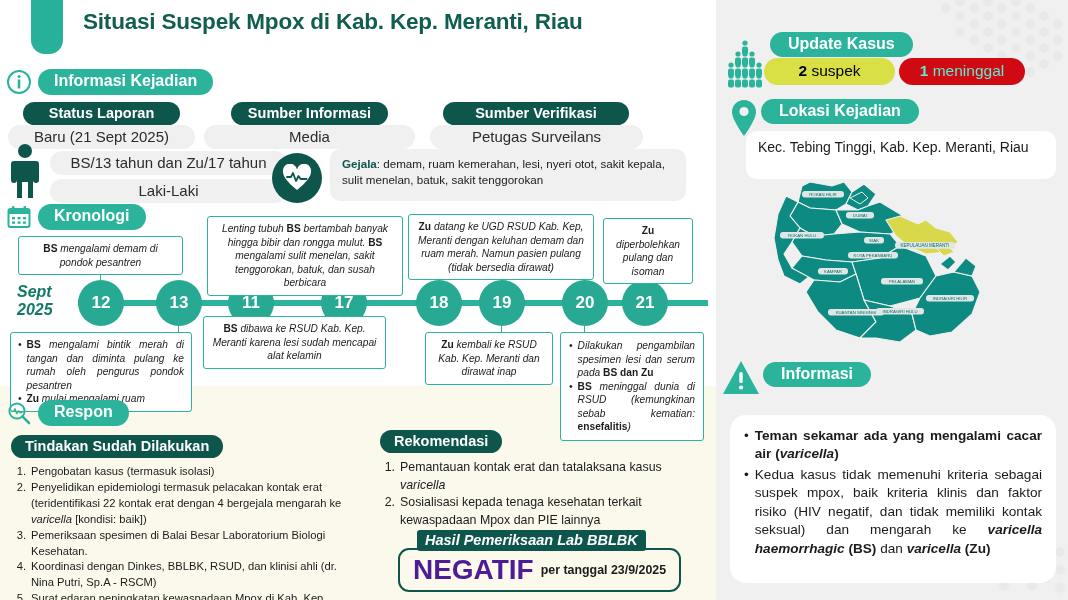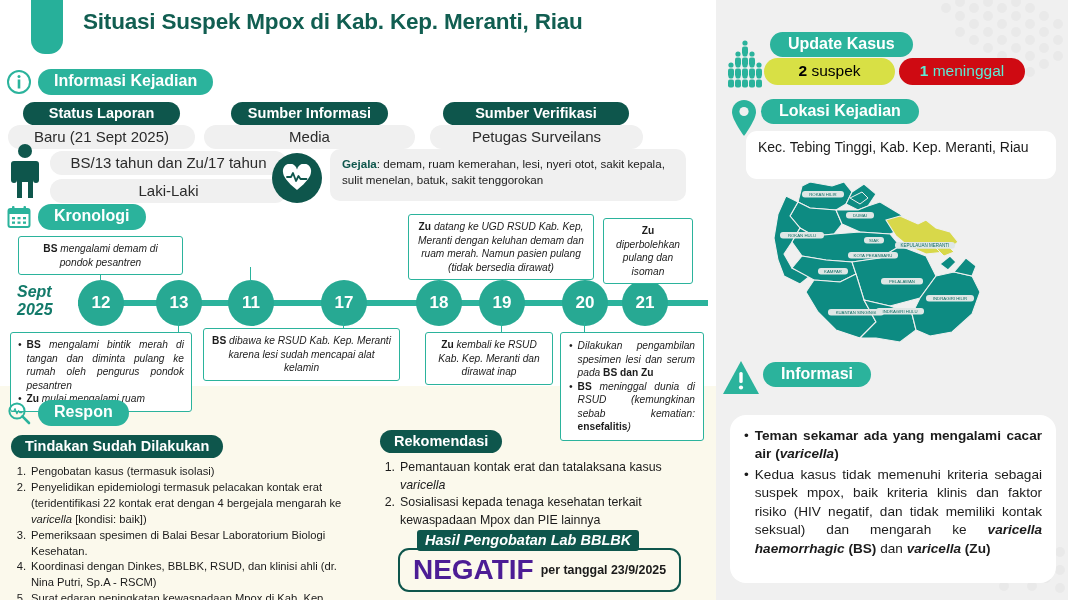--- a/index.html
+++ b/index.html
@@ -195,34 +195,35 @@
     <div class="tl-stem" style="left:250px; top:267px; height:15px;"></div>
     <div class="tl-stem" style="left:438px; top:265px; height:17px;"></div>
     <div class="tl-stem" style="left:644px; top:266px; height:16px;"></div>
 
     <div class="tl-stem" style="left:178px; top:322px; height:10px;"></div>
     <div class="tl-stem" style="left:343px; top:322px; height:10px;"></div>
     <div class="tl-stem" style="left:501px; top:322px; height:10px;"></div>
     <div class="tl-stem" style="left:584px; top:322px; height:10px;"></div>
 
     <div class="tl-box" style="left:18px; top:236px; width:165px;"><b>BS</b> mengalami demam di pondok pesantren</div>
+    <div class="tl-box" style="left:207px; top:216px; width:196px;">Lenting tubuh <b>BS</b> bertambah banyak hingga bibir dan rongga mulut. <b>BS</b> mengalami sulit menelan, sakit tenggorokan, batuk, dan susah berbicara</div>
     <div class="tl-box" style="left:408px; top:214px; width:186px;"><b>Zu</b> datang ke UGD RSUD Kab. Kep, Meranti dengan keluhan demam dan ruam merah. Namun pasien pulang (tidak bersedia dirawat)</div>
     <div class="tl-box" style="left:603px; top:218px; width:90px;"><b>Zu</b> diperbolehkan pulang dan isoman</div>
 
     <div class="tl-box left-al" style="left:10px; top:332px; width:182px;">
       <div class="bullet-li">
           <span class="bt">•</span>
           <span><b>BS</b> mengalami bintik merah di tangan dan diminta pulang ke rumah oleh pengurus pondok pesantren</span>
         </div>
       <div class="bullet-li">
           <span class="bt">•</span>
           <span><b>Zu</b> mulai mengalami ruam</span>
         </div>
     </div>
-    <div class="tl-box" style="left:203px; top:328px; width:197px;"><b>BS</b> dibawa ke RSUD Kab. Kep. Meranti karena lesi sudah mencapai alat kelamin</div>
+    <div class="tl-box" style="left:203px; top:316px; width:183px;"><b>BS</b> dibawa ke RSUD Kab. Kep. Meranti karena lesi sudah mencapai alat kelamin</div>
     <div class="tl-box" style="left:425px; top:332px; width:128px;"><b>Zu</b> kembali ke RSUD Kab. Kep. Meranti dan dirawat inap</div>
     <div class="tl-box left-al" style="left:560px; top:332px; width:144px; padding:6px 8px;">
       <div class="bullet-li">
           <span class="bt">•</span>
           <span>Dilakukan pengambilan spesimen lesi dan serum pada <b>BS dan Zu</b></span>
         </div>
       <div class="bullet-li">
           <span class="bt">•</span>
           <span><b>BS</b> meninggal dunia di RSUD (kemungkinan sebab kematian: <b>ensefalitis</b>)</span>
         </div>
@@ -276,21 +277,21 @@
             <span class="num">2.</span>
             <span>Sosialisasi kepada tenaga kesehatan terkait kewaspadaan Mpox dan PIE lainnya</span>
           </li>
         </ol>
     </div>
 
     <div class="lab-box">
       <span class="neg">NEGATIF</span>
       <span class="negsub">per tanggal 23/9/2025</span>
     </div>
-    <div class="lab-title">Hasil Pengobatan Lab BBLBK</div>
+    <div class="lab-title">Hasil Pemeriksaan Lab BBLBK</div>
   </div>
 
   <div class="right">
 
     <svg class="deco" style="left:170px; top:-6px;" width="185" height="110" viewBox="0 0 185 110">
       <g fill="#e4e4e4">
         <circle cx="60" cy="14" r="5"></circle>
           <circle cx="74" cy="8" r="5"></circle>
           <circle cx="88" cy="14" r="5"></circle>
           <circle cx="74" cy="22" r="5"></circle>

